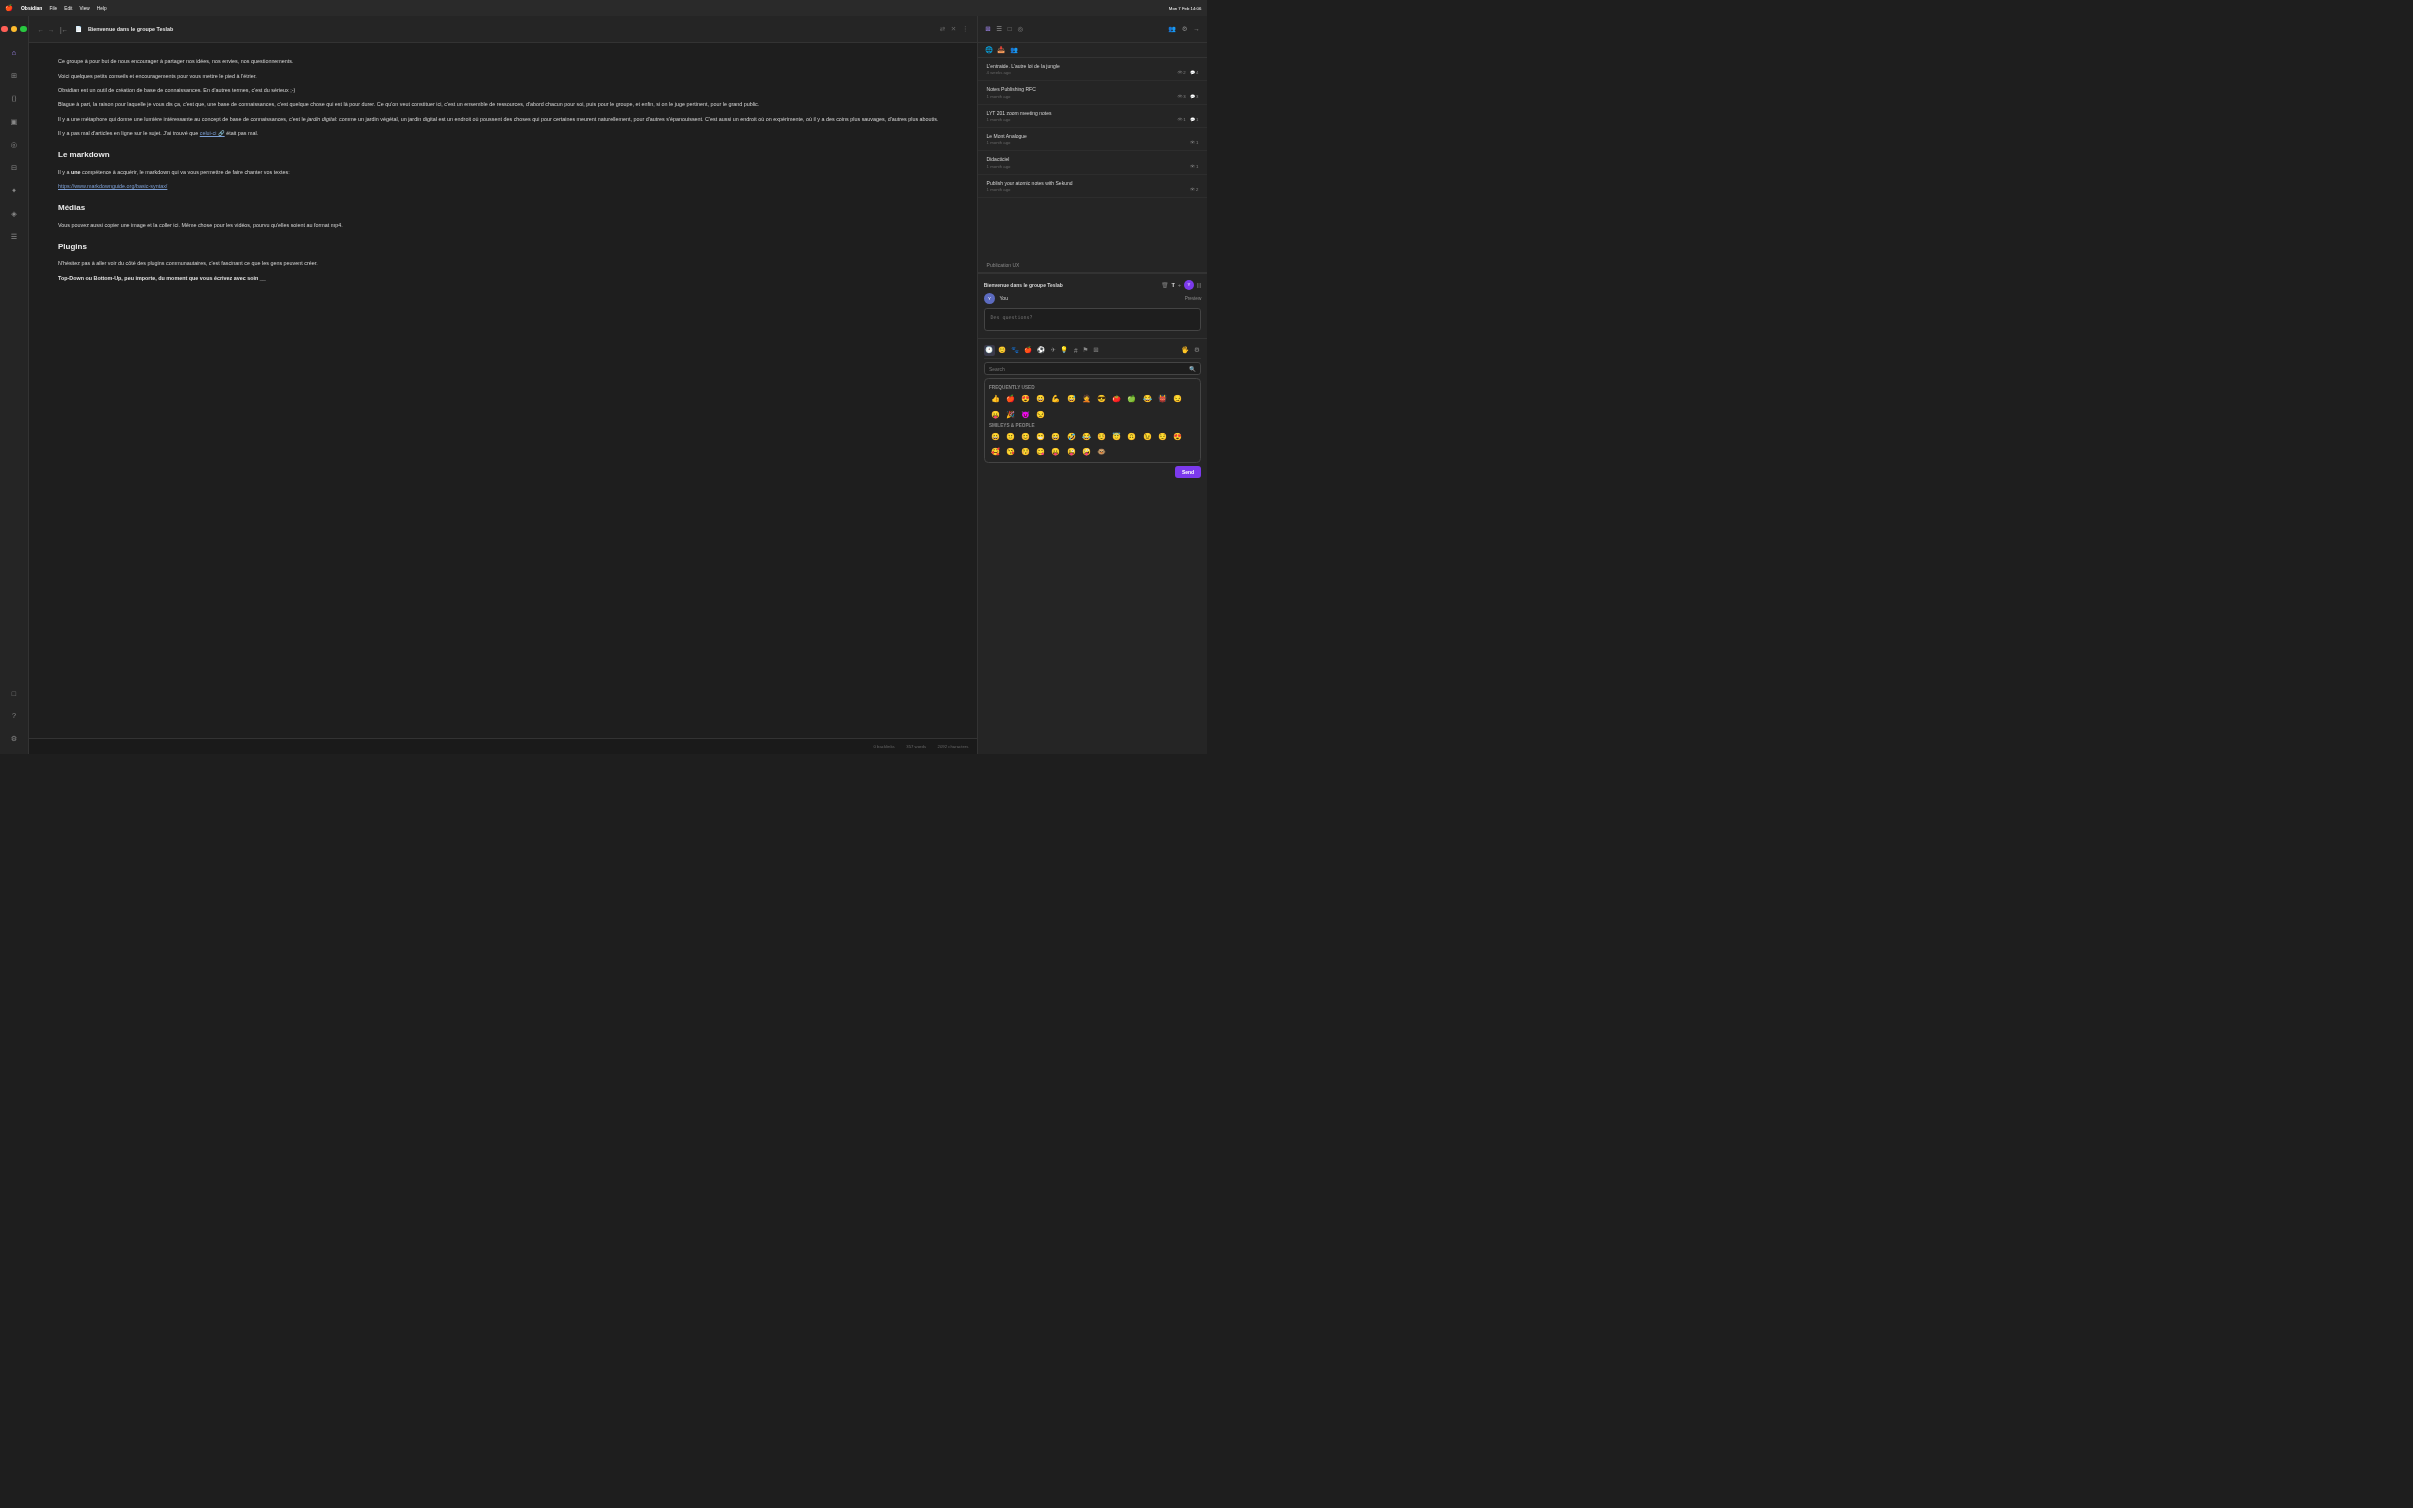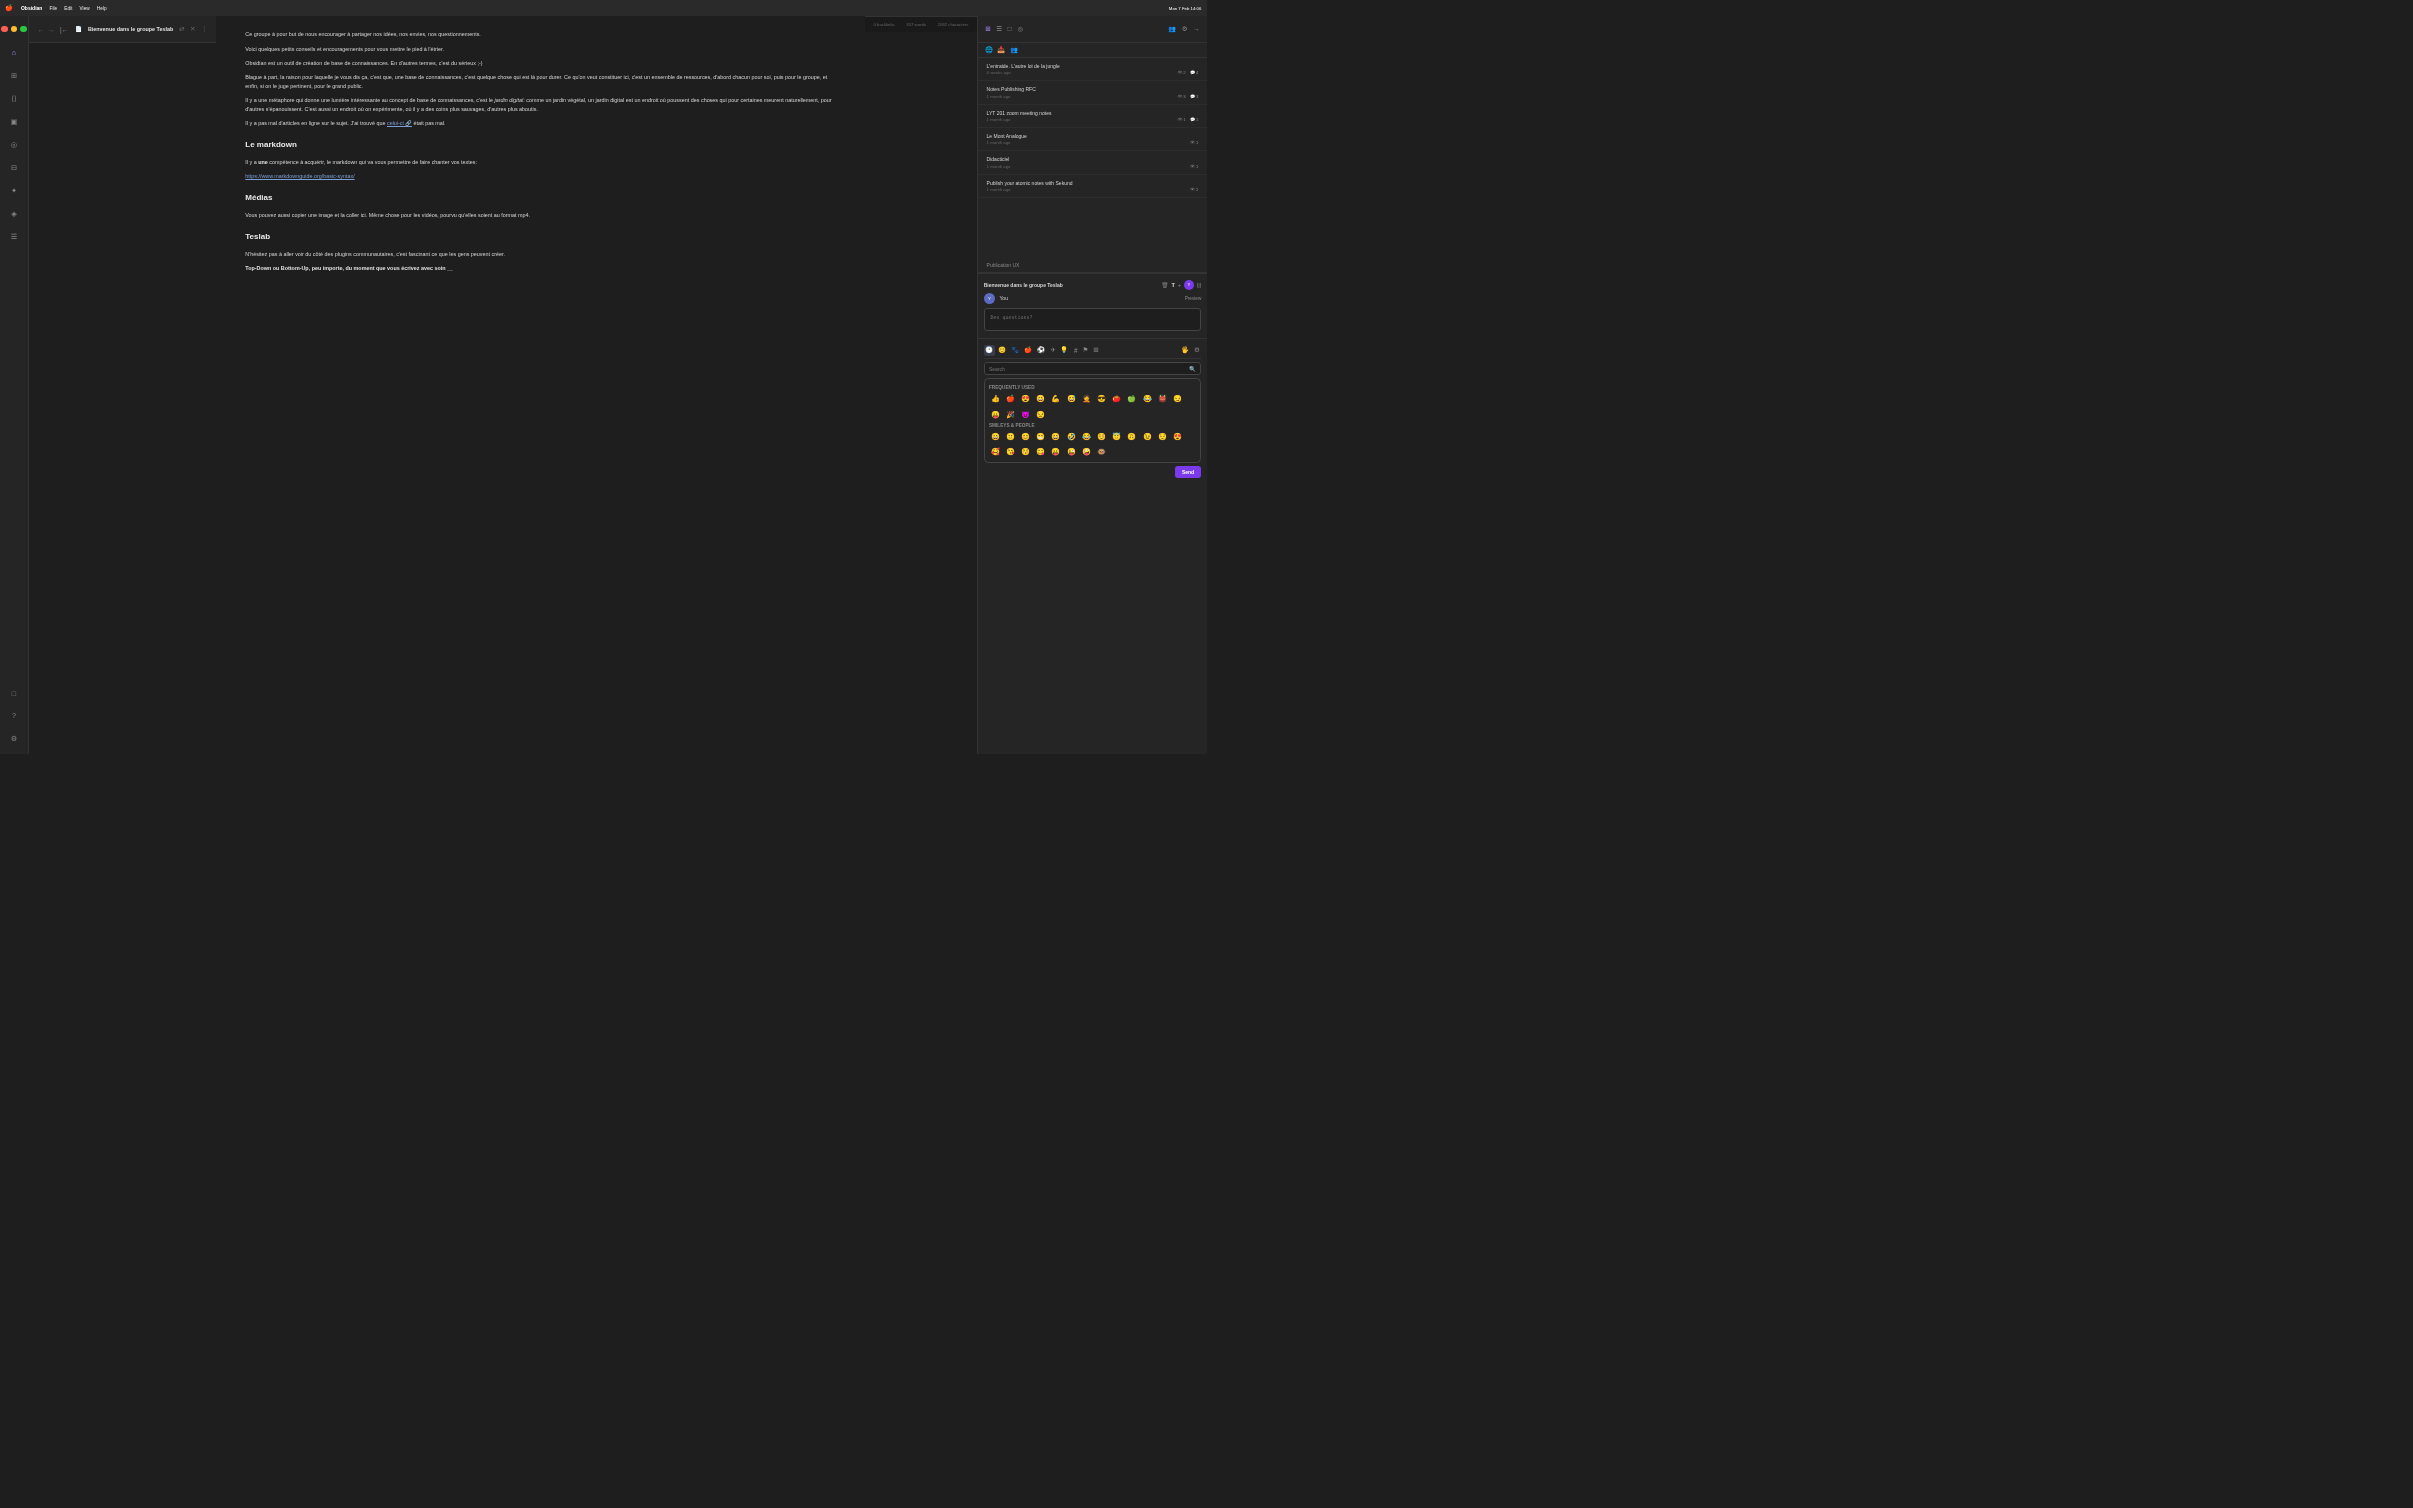--- a/index.html
+++ b/index.html
@@ -76,21 +76,21 @@
     .activity-spacer { flex: 1; }
     .tl { width: 6.5px; height: 6.5px; border-radius: 50%; }
     .tl-red { background: #ff5f57; }
     .tl-yellow { background: #febc2e; }
     .tl-green { background: #28c840; }
 
     
     .main-area {
       flex: 1;
       display: flex;
-      flex-direction: row;
+      flex-direction: column;
       min-width: 0;
     }
 
     
     .editor-content {
       flex: 1;
       overflow-y: auto;
       padding: 14.4px 29px;
       background: #1e1e1e;
       color: #d4d4d4;
@@ -424,21 +424,21 @@
       <p>Voici quelques petits conseils et encouragements pour vous mettre le pied à l'étrier.</p>
       <p>Obsidian est un outil de création de base de connaissances. En d'autres termes, c'est du sérieux ;-)</p>
       <p>Blague à part, la raison pour laquelle je vous dis ça, c'est que, une base de connaissances, c'est quelque chose qui est là pour durer. Ce qu'on veut constituer ici, c'est un ensemble de ressources, d'abord chacun pour soi, puis pour le groupe, et enfin, si on le juge pertinent, pour le grand public.</p>
       <p>Il y a une métaphore qui donne une lumière intéressante au concept de base de connaissances, c'est le <em>jardin digital</em>: comme un jardin végétal, un jardin digital est un endroit où poussent des choses qui pour certaines meurent naturellement, pour d'autres s'épanouissent. C'est aussi un endroit où on expérimente, où il y a des coins plus sauvages, d'autres plus aboutis.</p>
       <p>Il y a pas mal d'articles en ligne sur le sujet. J'ai trouvé que <a href="#">celui-ci 🔗</a> était pas mal.</p>
       <h2>Le markdown</h2>
       <p>Il y a <strong>une</strong> compétence à acquérir, le markdown qui va vous permettre de faire chanter vos textes:</p>
       <p><a href="#">https://www.markdownguide.org/basic-syntax/</a></p>
       <h2>Médias</h2>
       <p>Vous pouvez aussi copier une image et la coller ici. Même chose pour les vidéos, pourvu qu'elles soient au format mp4.</p>
-      <h2>Teslab</h2>
+      <h2>Plugins</h2>
       <p>N'hésitez pas à aller voir du côté des plugins communautaires, c'est fascinant ce que les gens peuvent créer.</p>
       <p><strong>Top-Down ou Bottom-Up, peu importe, du moment que vous écrivez avec soin __</strong></p>
     </div>
 
     <div class="status-bar">
       <span>0 backlinks</span>
       <span>357 words</span>
       <span>2092 characters</span>
     </div>
   </div>

